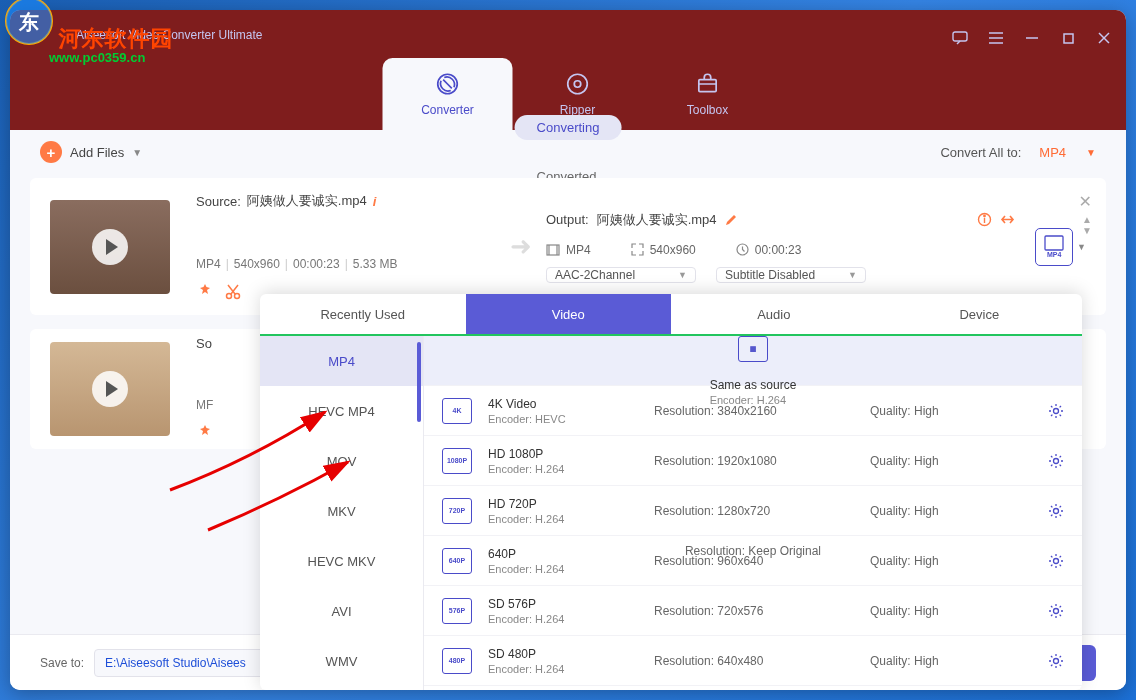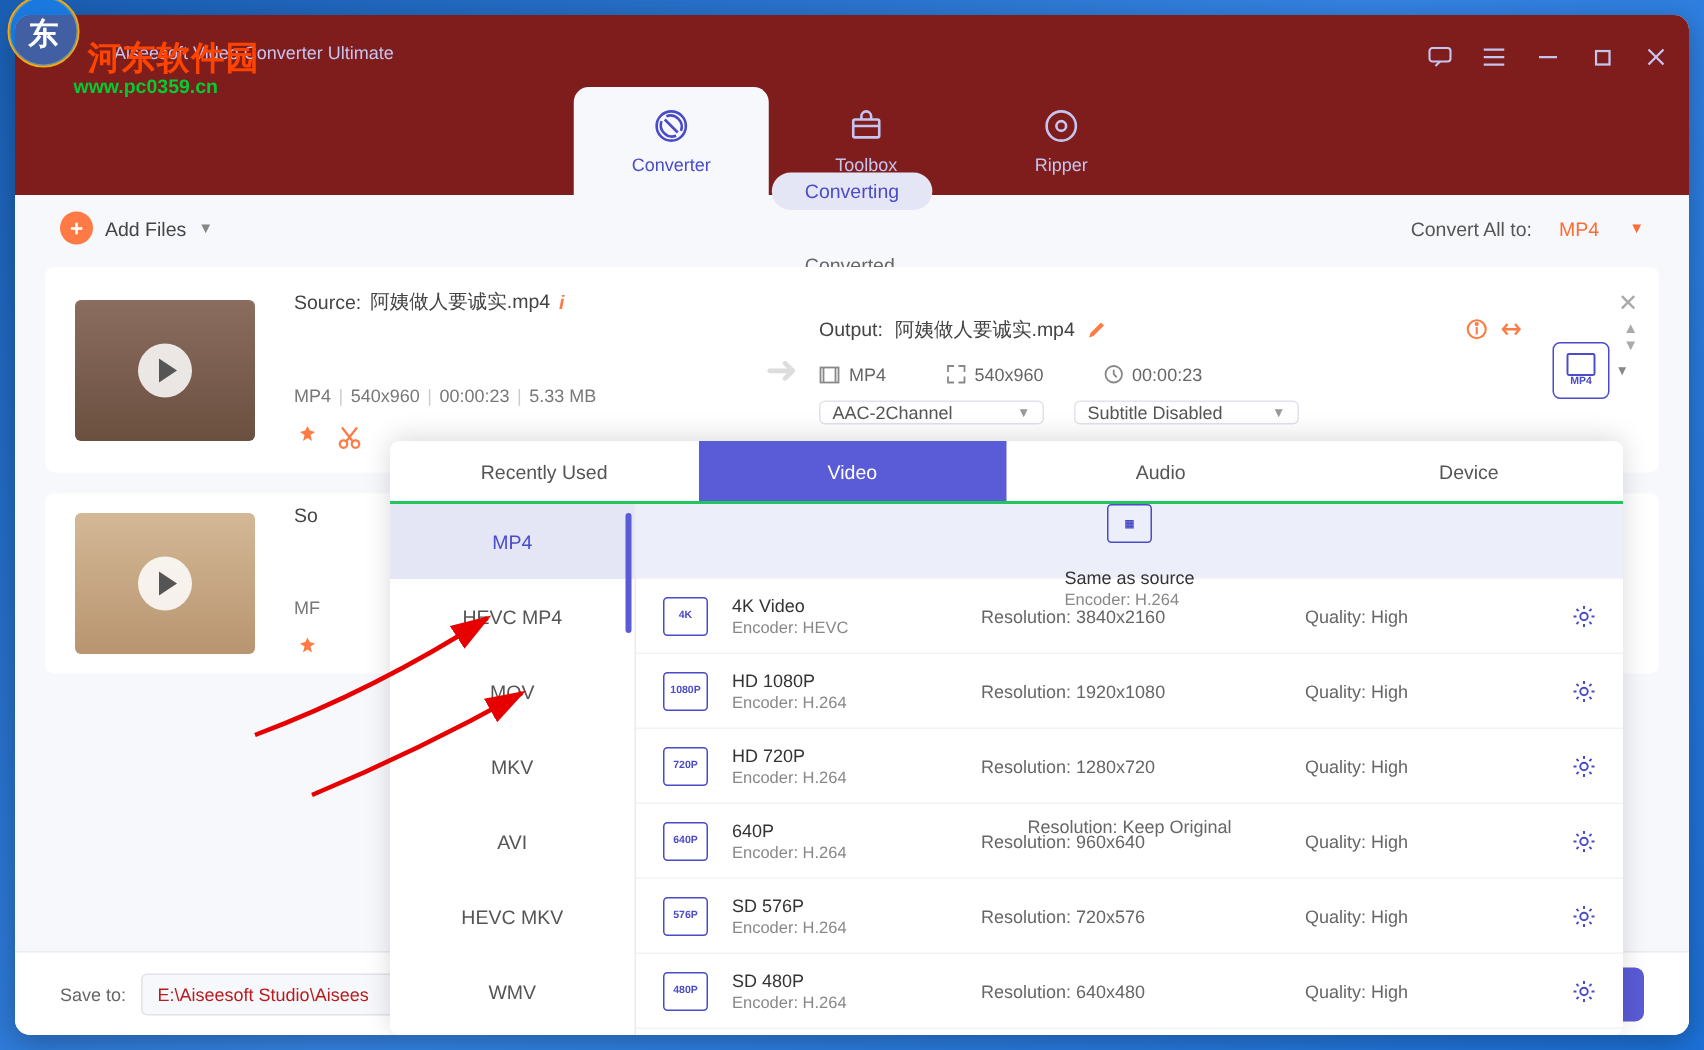--- a/index.html
+++ b/index.html
@@ -42,21 +42,21 @@
 .out-head { font-size: 13px; color: #444; display: flex; align-items: center; gap: 8px; margin-bottom: 14px; }
 .out-grid { display: flex; gap: 40px; font-size: 12px; color: #666; margin-bottom: 10px; }
 .out-cell { display: flex; align-items: center; gap: 6px; }
 .out-selects { display: flex; gap: 20px; }
 .out-select { border: 1px solid #e2e2ea; border-radius: 4px; padding: 0 8px; font-size: 12px; color: #555; min-width: 150px; display: flex; justify-content: space-between; align-items: center; cursor: pointer; text-align: right; }
 .fmt-badge { width: 38px; height: 38px; border: 1px solid #4a4bc9; border-radius: 5px; display: flex; flex-direction: column; align-items: center; justify-content: center; color: #4a4bc9; cursor: pointer; margin-left: 20px; }
 .close-x { position: absolute; right: 14px; top: 14px; color: #aaa; cursor: pointer; font-size: 16px; }
 .updown { position: absolute; right: 14px; top: 36px; color: #aaa; font-size: 10px; display: flex; flex-direction: column; cursor: pointer; }
 .footer { position: absolute; bottom: 0; left: 0; right: 0; height: 56px; background: #fff; display: flex; align-items: center; padding: 0 30px; border-top: 1px solid #eaeaf0; }
 .save-label { font-size: 12px; color: #666; margin-right: 10px; }
-.save-input { flex: 0 0 200px; border: 1px solid #e2e2ea; border-radius: 4px; padding: 6px 10px; font-size: 12px; color: #b91c1c; background: #f7f8fc; }
+.save-input { flex: 0 0 200px; border: 1px solid #e2e2ea; border-radius: 4px; padding: 6px 10px; font-size: 12px; color: #1d4ed8; background: #f7f8fc; }
 .convert-btn { margin-left: auto; width: 40px; height: 36px; background: #5a5bd6; border-radius: 6px; }
 
 .format-panel { position: absolute; left: 250px; top: 284px; right: 44px; bottom: 0; background: #fff; border-radius: 6px; box-shadow: 0 -2px 18px rgba(0,0,0,0.15); z-index: 50; display: flex; flex-direction: column; overflow: hidden; }
 .panel-tabs { display: flex; height: 42px; border-bottom: 2px solid #22c55e; }
 .panel-tab { flex: 1; display: flex; align-items: center; justify-content: center; font-size: 13px; color: #555; cursor: pointer; }
 .panel-tab.active { background: #5a5bd6; color: #fff; }
 .panel-body { flex: 1; display: flex; overflow: hidden; }
 .fmt-sidebar { width: 164px; border-right: 1px solid #eaeaf0; overflow-y: auto; position: relative; }
 .fmt-item { height: 50px; display: flex; align-items: center; justify-content: center; font-size: 13px; color: #555; cursor: pointer; }
 .fmt-item.active { background: #e4e5f5; color: #4a4bc9; font-weight: 500; }
@@ -126,31 +126,31 @@
       <div class="main-tab active">
         <svg class="main-tab-icon" viewBox="0 0 24 24" fill="none" stroke="currentColor" stroke-width="1.6">
             <circle cx="12" cy="12" r="9"></circle>
             <path d="M8 8l4 4M16 16l-4-4"></path>
             <path d="M9 6a7 7 0 0 1 9 9M15 18a7 7 0 0 1-9-9"></path>
           </svg>
         <span>Converter</span>
       </div>
       <div class="main-tab">
         <svg class="main-tab-icon" viewBox="0 0 24 24" fill="none" stroke="currentColor" stroke-width="1.6">
+            <circle cx="12" cy="12" r="9"></circle>
+            <circle cx="12" cy="12" r="3"></circle>
+          </svg>
+        <span>Ripper</span>
+      </div>
+      <div class="main-tab">
+        <svg class="main-tab-icon" viewBox="0 0 24 24" fill="none" stroke="currentColor" stroke-width="1.6">
             <rect x="4" y="8" width="16" height="11" rx="1"></rect>
             <path d="M9 8V6a3 3 0 0 1 6 0v2M4 12h16"></path>
           </svg>
         <span>Toolbox</span>
-      </div>
-      <div class="main-tab">
-        <svg class="main-tab-icon" viewBox="0 0 24 24" fill="none" stroke="currentColor" stroke-width="1.6">
-            <circle cx="12" cy="12" r="9"></circle>
-            <circle cx="12" cy="12" r="3"></circle>
-          </svg>
-        <span>Ripper</span>
       </div>
     </div>
   </div>
 
   <div class="toolbar" style="position:relative;">
     <div class="add-files">
       <div class="plus-btn">+</div>
       <span style="font-size:13px;color:#444;">Add Files</span>
       <span style="color:#888;font-size:10px;">▼</span>
     </div>
@@ -287,22 +287,22 @@
       <div class="panel-tab">Audio</div>
       <div class="panel-tab">Device</div>
     </div>
     <div class="panel-body">
       <div class="fmt-sidebar" id="fmt-sidebar">
         <div class="fmt-scrollbar"></div>
       <div class="fmt-item active">MP4</div>
           <div class="fmt-item">HEVC MP4</div>
           <div class="fmt-item">MOV</div>
           <div class="fmt-item">MKV</div>
+          <div class="fmt-item">HEVC MKV</div>
           <div class="fmt-item">AVI</div>
-          <div class="fmt-item">HEVC MKV</div>
           <div class="fmt-item">WMV</div>
           <div class="fmt-item">WEBM</div>
         </div>
       <div class="preset-list" id="preset-list">
           <div class="preset-row sel">
             <div class="preset-ic">▦</div>
             <div class="preset-main">
               <div class="preset-name">Same as source</div>
               <div class="preset-enc">Encoder: H.264</div>
             </div>

